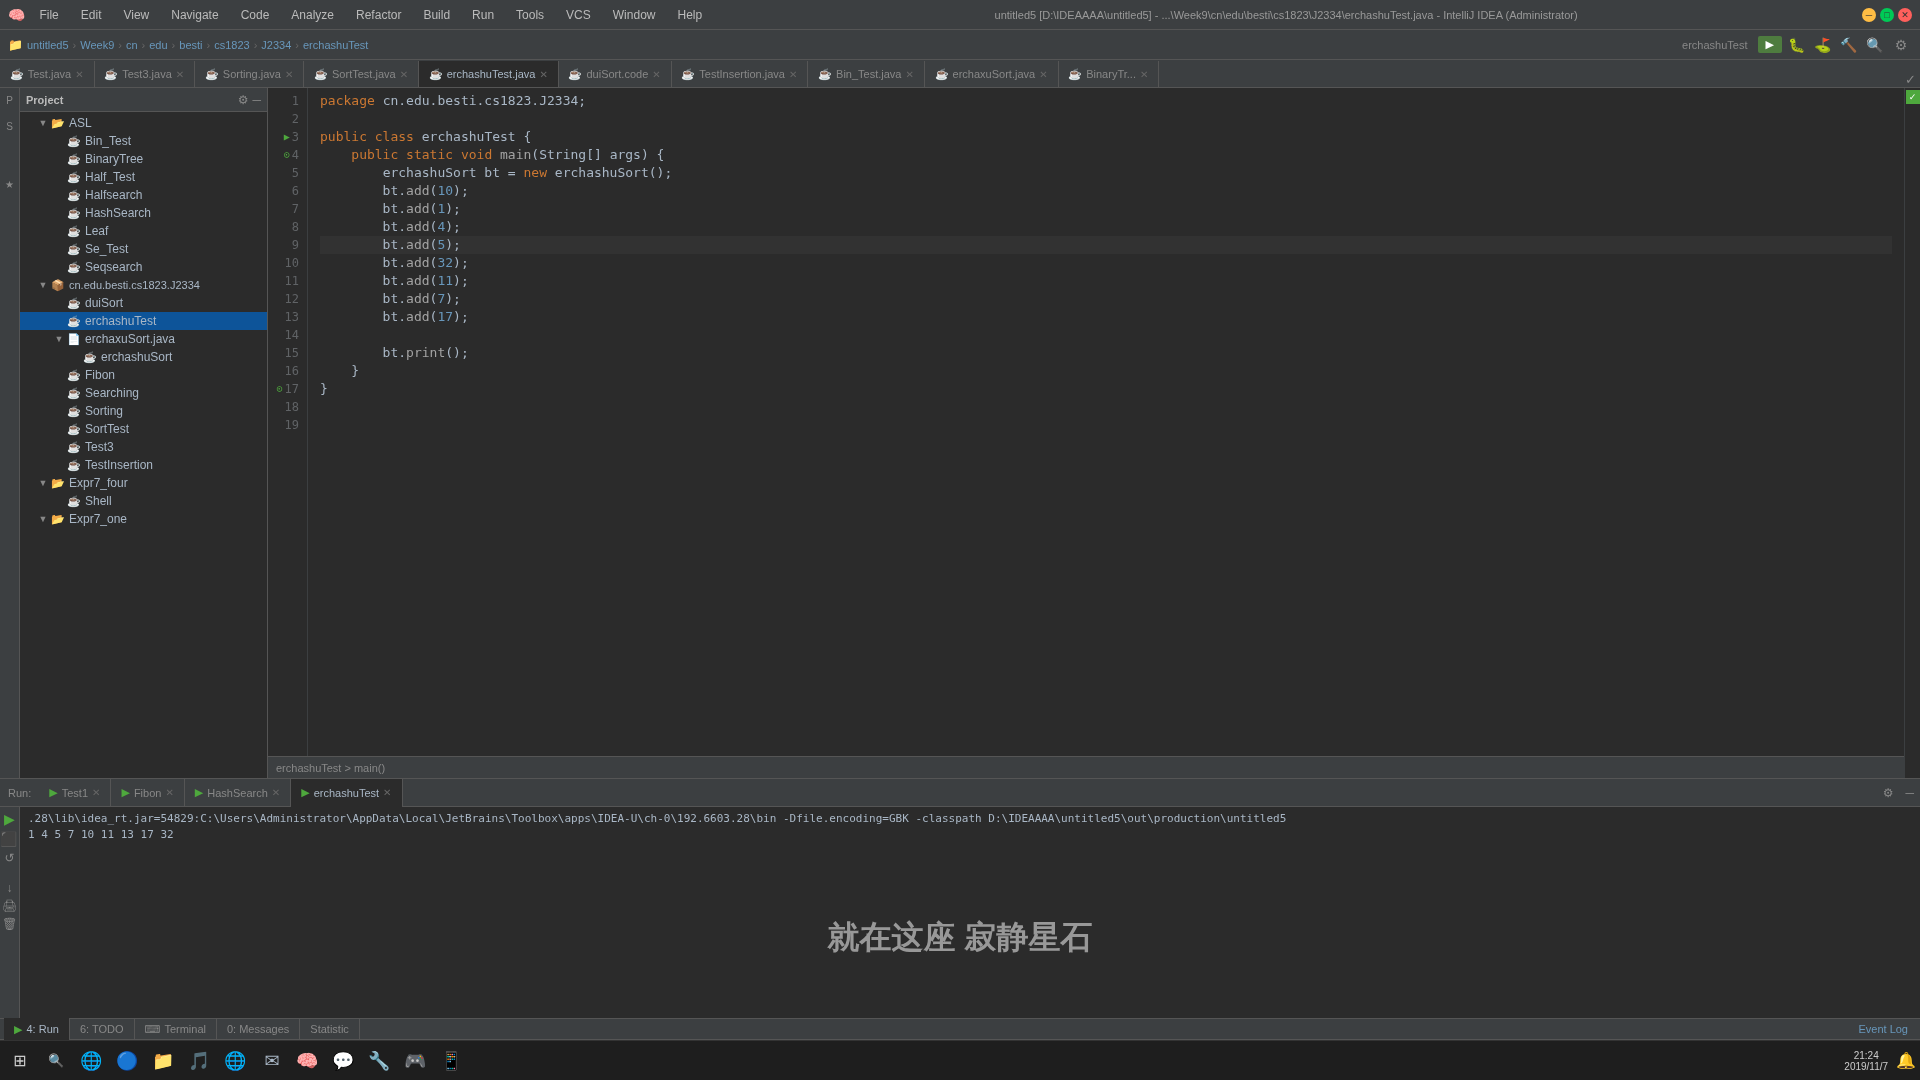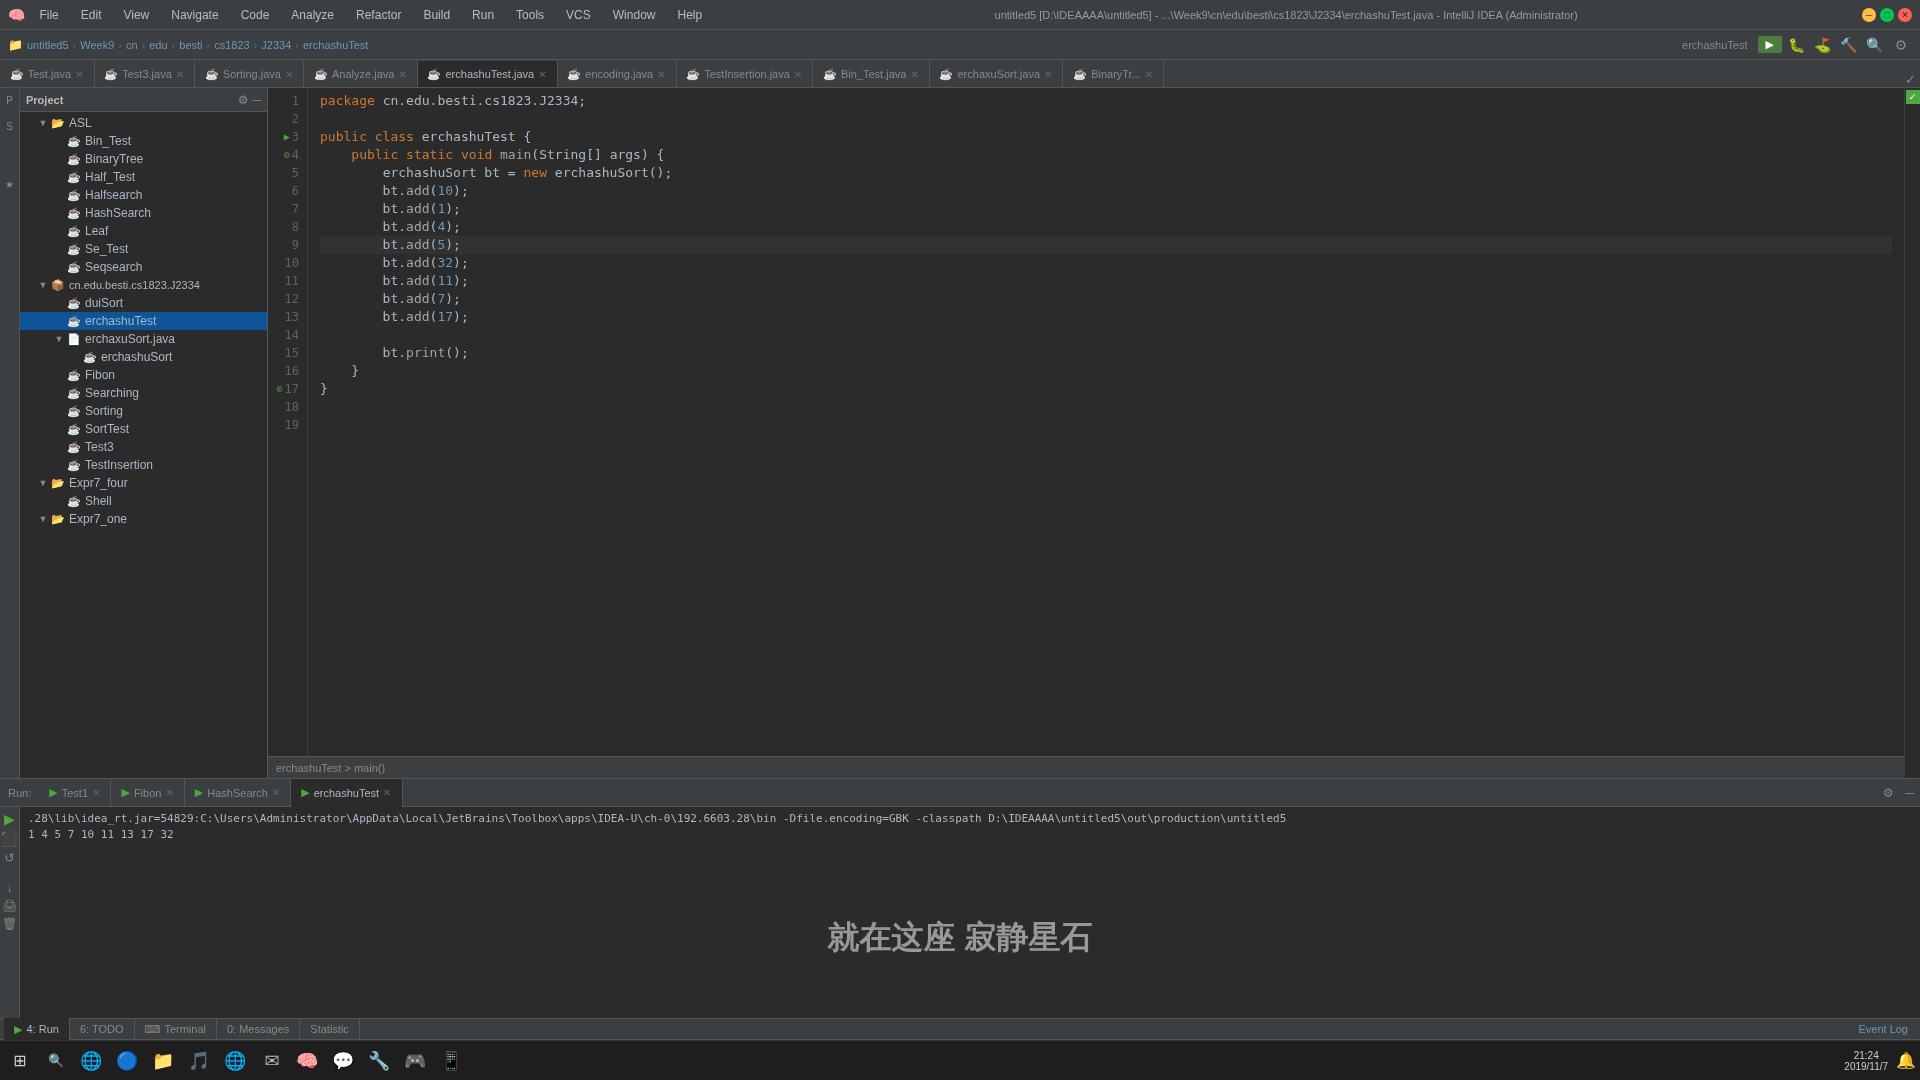--- a/index.html
+++ b/index.html
@@ -160,31 +160,31 @@
       <span>Test3.java</span>
       <span class="close-x">✕</span>
     </div>
   <div class="tab">
       <span class="java-icon">☕</span>
       <span>Sorting.java</span>
       <span class="close-x">✕</span>
     </div>
   <div class="tab">
       <span class="java-icon">☕</span>
-      <span>Analyze.java</span>
+      <span>SortTest.java</span>
       <span class="close-x">✕</span>
     </div>
   <div class="tab active">
       <span class="java-icon-active">☕</span>
       <span>erchashuTest.java</span>
       <span class="close-x">✕</span>
     </div>
   <div class="tab">
       <span class="java-icon">☕</span>
-      <span>encoding.java</span>
+      <span>duiSort.code</span>
       <span class="close-x">✕</span>
     </div>
   <div class="tab">
       <span class="java-icon">☕</span>
       <span>TestInsertion.java</span>
       <span class="close-x">✕</span>
     </div>
   <div class="tab">
       <span class="java-icon">☕</span>
       <span>Bin_Test.java</span>

